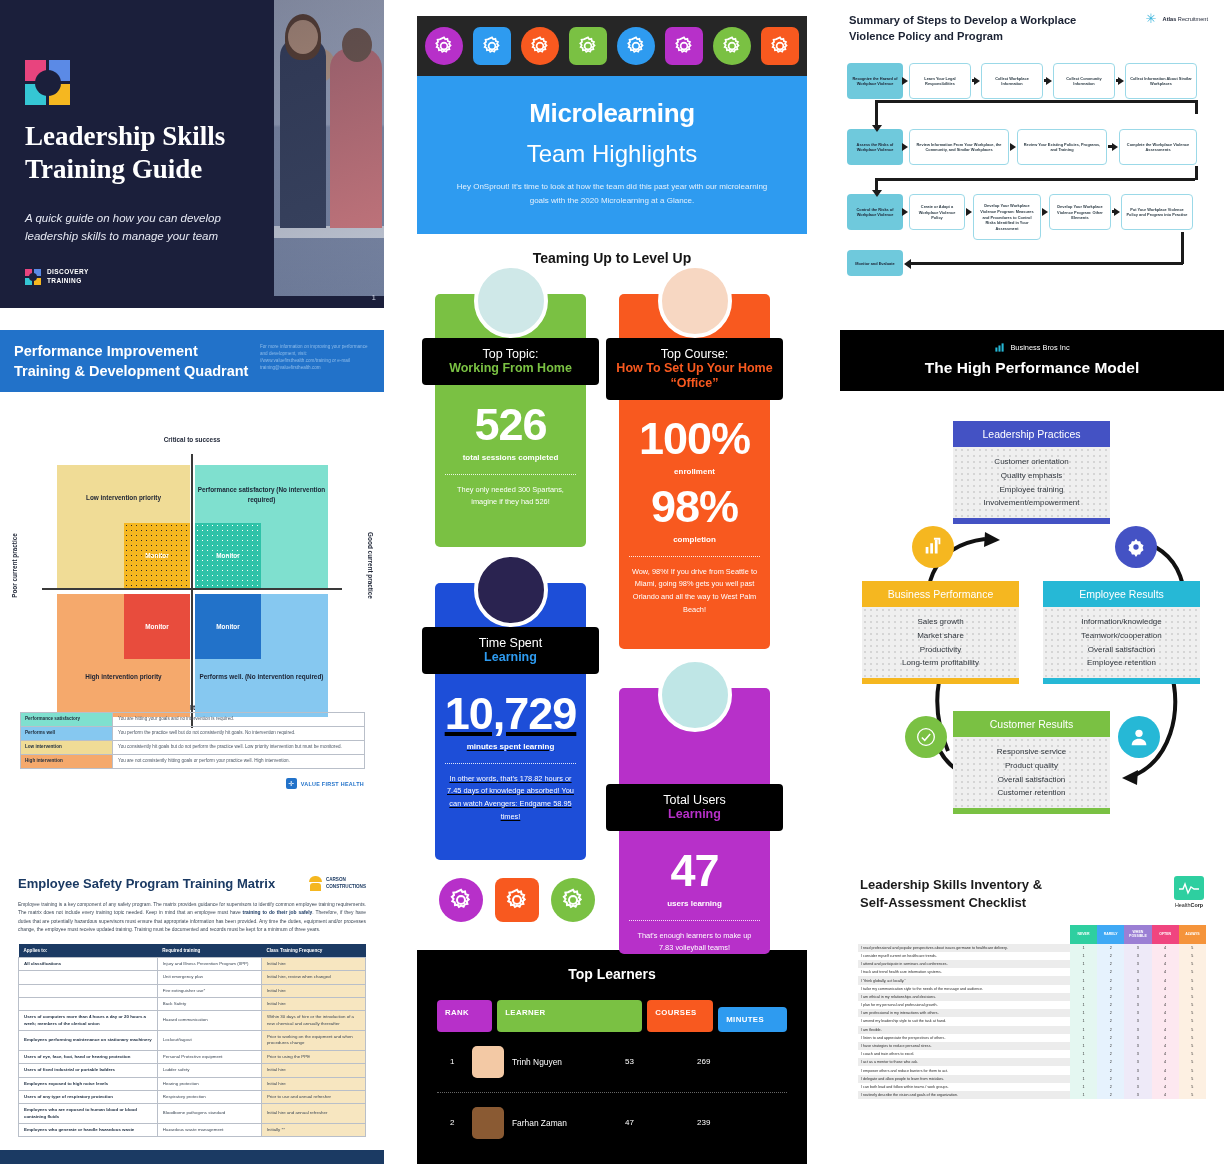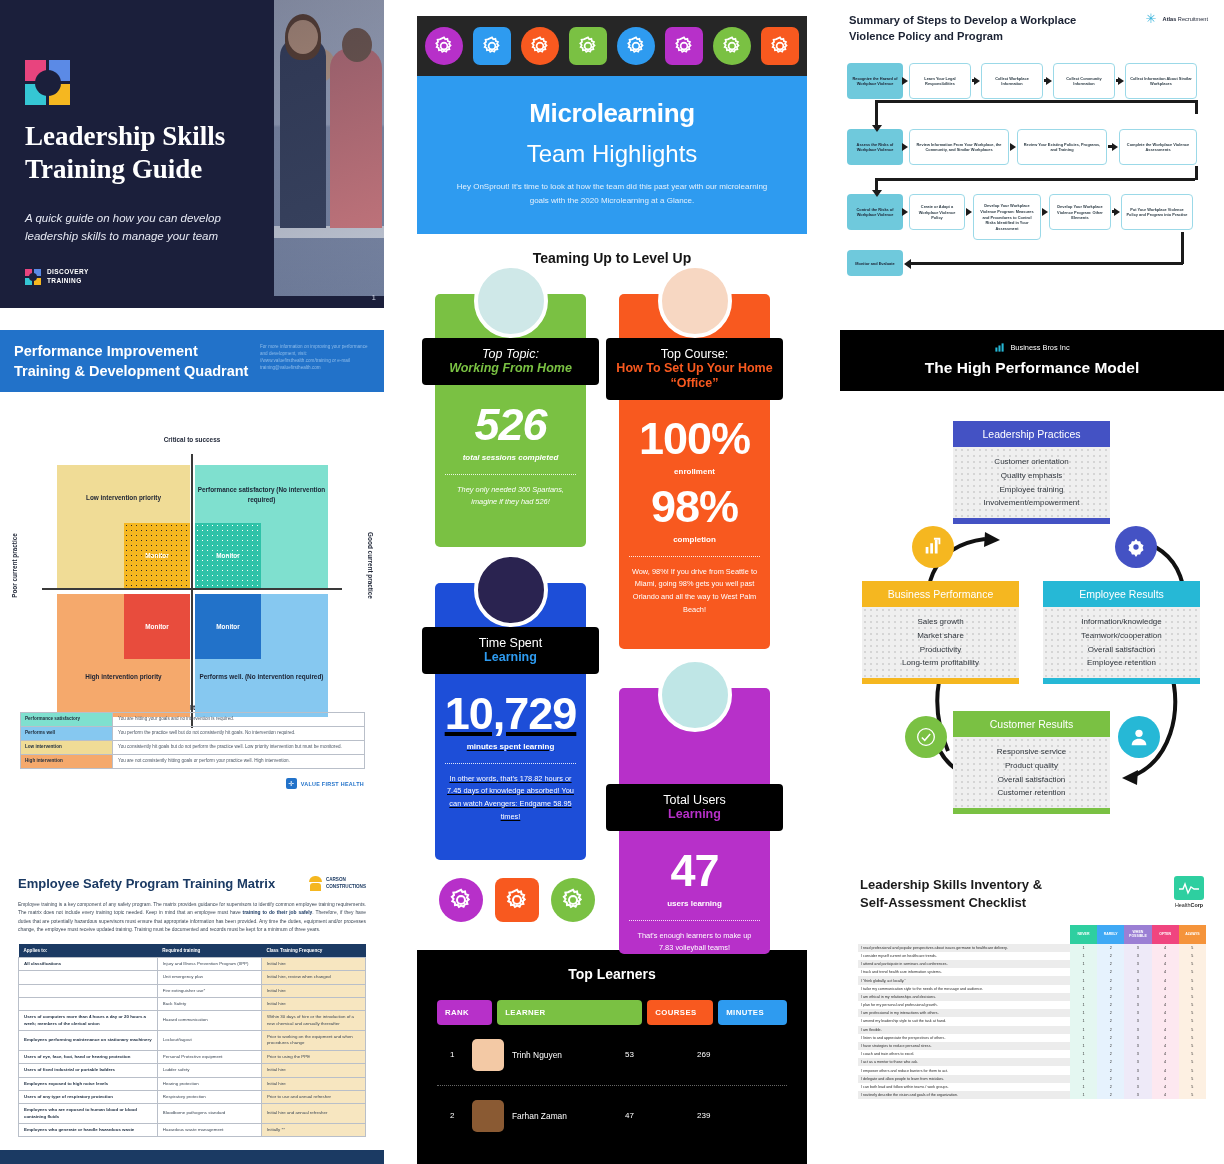--- a/index.html
+++ b/index.html
@@ -124,21 +124,21 @@
   #cards{position:relative;background:#fff;height:672px;}
   .statcard{position:absolute;width:151px;border-radius:5px;}
   .avatar{position:absolute;left:50%;transform:translateX(-50%);width:74px;height:74px;border-radius:50%;border:4px solid #fff;overflow:hidden;}
   .blackbar{position:absolute;left:-13px;width:177px;background:#000;border-radius:4px;padding:9px 6px;text-align:center;color:#fff;}
   .blackbar .l1{font-size:12.5px;}
   .blackbar .l2{font-size:12.5px;font-weight:bold;line-height:1.2;}
   .bignum{font-size:45px;font-weight:bold;color:#fff;text-align:center;line-height:1;letter-spacing:-1px;}
   .caption{font-size:8px;font-weight:bold;color:#fff;text-align:center;margin-top:6px;}
   .dashed{border-top:1.4px dotted rgba(255,255,255,.85);margin:12px 10px 0;}
   .foot{font-size:7.4px;color:#fff;text-align:center;line-height:1.75;padding:9px 12px 12px;}
-  #card-green{left:18px;top:16px;background:#7ac143;height:253px;font-style:italic;}
+  #card-green{left:18px;top:16px;background:#7ac143;height:253px;}
   #card-orange{left:202px;top:16px;background:#f8591f;height:355px;}
   #card-blue{left:18px;top:305px;background:#2e9bf0;height:277px;}
   #card-purple{left:202px;top:410px;background:#b730c9;height:266px;}
   #minigears{position:absolute;left:22px;top:600px;display:flex;gap:12px;}
   .mg{width:44px;height:44px;display:flex;align-items:center;justify-content:center;}
   .mg svg{width:26px;height:26px;}
   #learners{background:#000;padding:16px 20px 20px;}
   #learners h3{color:#fff;font-size:14px;font-weight:bold;text-align:center;}
   #lhead{display:flex;gap:5px;margin-top:18px;}
   #lhead div{border-radius:4px;padding:8px 8px;font-size:7.8px;font-weight:bold;color:#fff;letter-spacing:.4px;}
@@ -524,21 +524,21 @@
           </svg>
         </div>
       </div>
   </div>
   <div id="learners">
     <h3>Top Learners</h3>
     <div id="lhead">
         <div style="background: rgb(183, 48, 201); width: 56px;">RANK</div>
         <div style="background: rgb(122, 193, 67); width: 148px;">LEARNER</div>
         <div style="background: rgb(248, 89, 31); width: 67px;">COURSES</div>
-        <div style="background: rgb(46, 155, 240); width: 70px;">MINUTES</div>
+        <div style="background: rgb(46, 155, 240); width: 70px; margin-top: 7px;">MINUTES</div>
       </div>
     <div id="lbody">
         <div class="lrow2">
           <div class="rk">1</div>
           <div class="nm">
             <div class="av" style="background:#f3c9a5"></div>
             <span>Trinh Nguyen</span>
           </div>
           <div class="co">53</div>
           <div class="mi">269</div>

